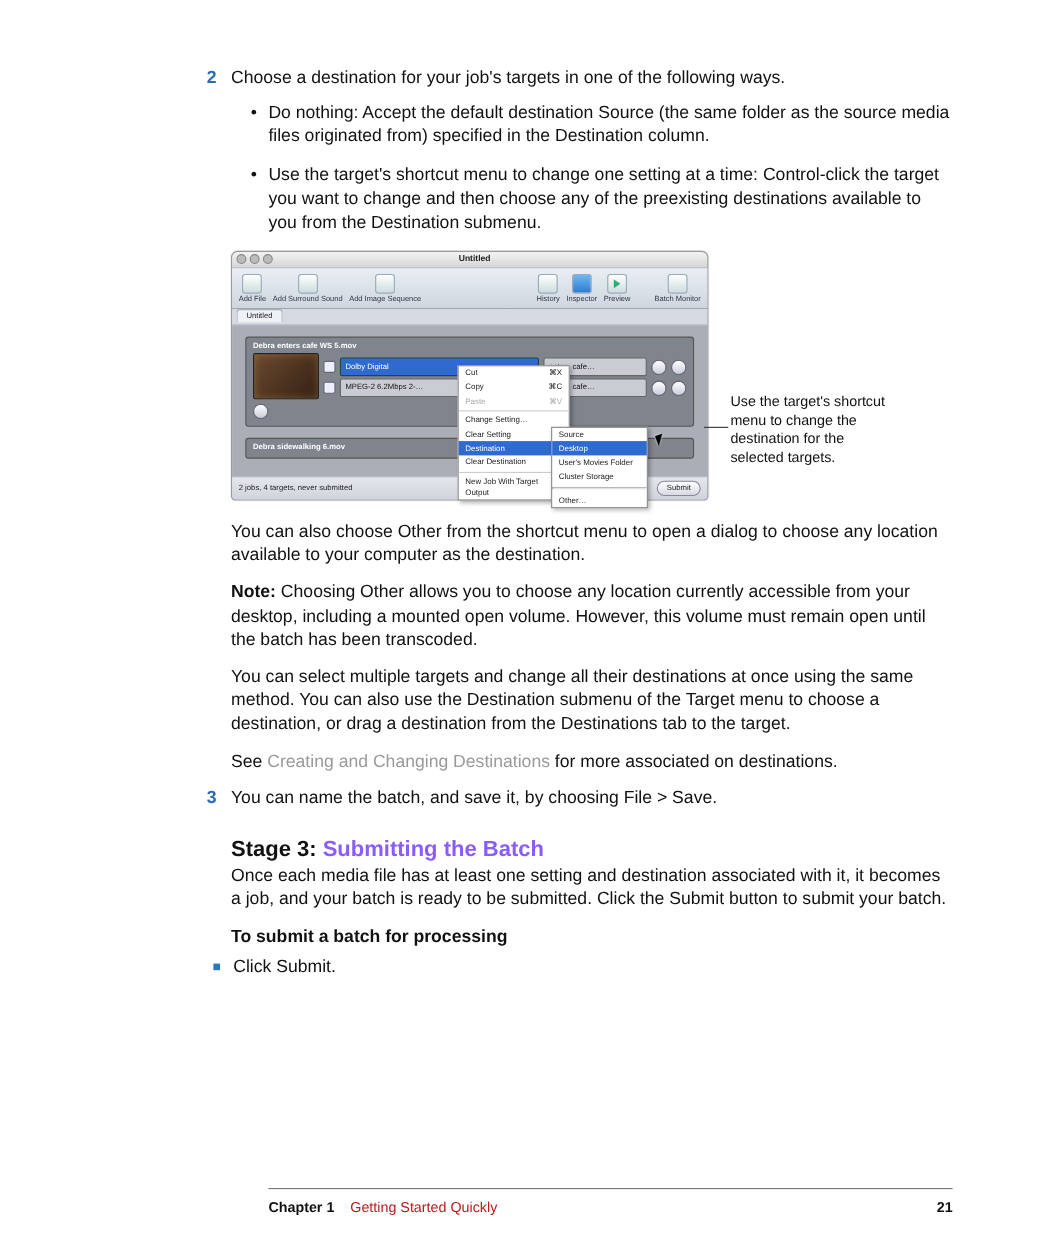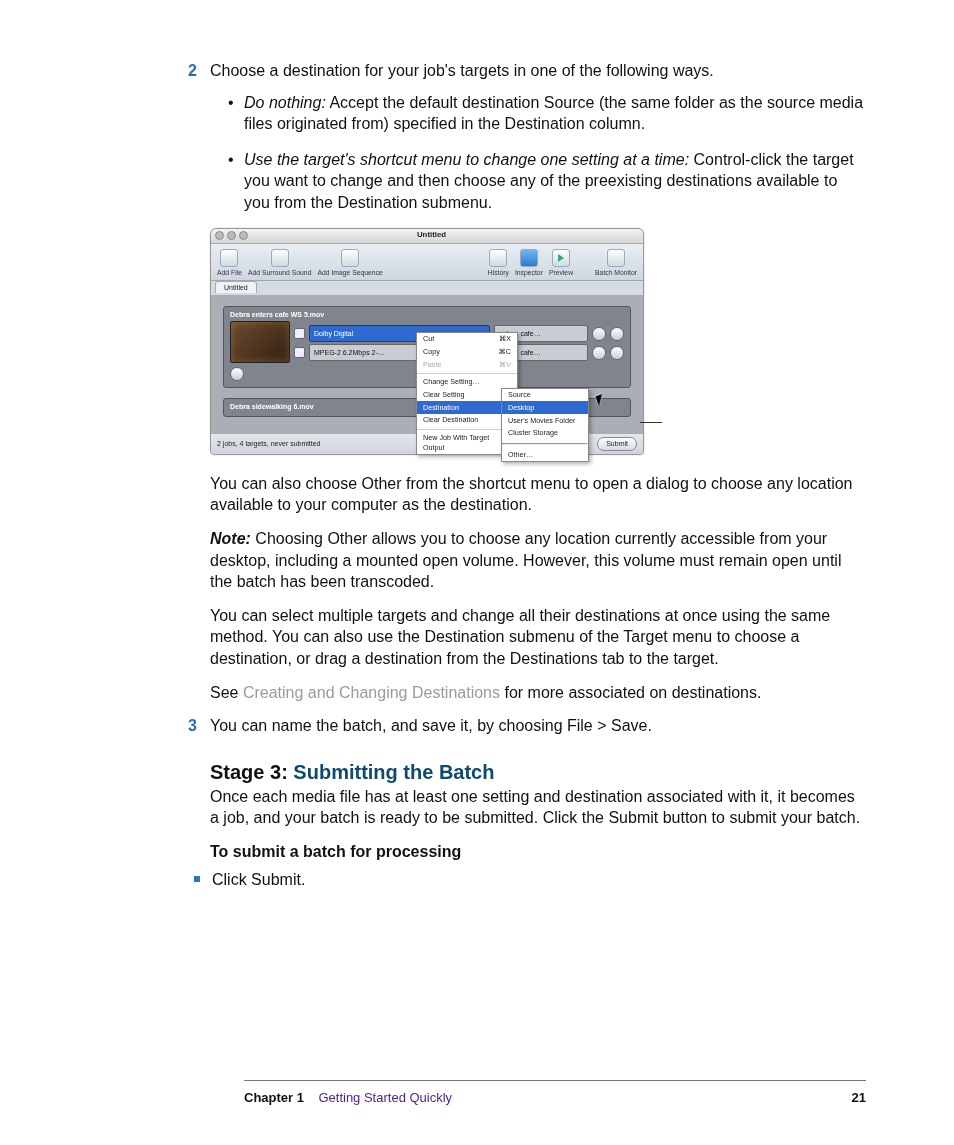--- a/index.html
+++ b/index.html
@@ -37,31 +37,31 @@
     position: relative;
     padding-left: 16px;
     margin-bottom: 14px;
   }
   .bullets > li::before {
     content: "•";
     position: absolute;
     left: 0;
     top: 0;
   }
-  .italic { font-style: italic; }
+  .italic { }
   .bold { font-weight: 700; }
   .para { margin: 12px 0; }
   .link { color: #9a9a9a; text-align: center; }
   .stage-head {
     margin-top: 22px;
     font-size: 20px;
     font-weight: 700;
     color: #111;
   }
-  .stage-head .blue { color: #0c4a6e; }
+  .stage-head .blue { color: #8b5cf6; }
   .sqbullet {
     list-style: none;
     padding: 0;
     margin: 6px 0 0 0;
   }
   .sqbullet li {
     position: relative;
     padding-left: 2px;
   }
   .sqbullet li::before {
@@ -77,21 +77,21 @@
     position: absolute;
     left: 244px;
     right: 88px;
     bottom: 38px;
     border-top: 1px solid #777;
     padding-top: 8px;
     font-size: 13px;
     display: flex;
     justify-content: space-between;
   }
-  .footer .blue { color: #4c1d95; }
+  .footer .blue { color: #b91c1c; }
   .fig-wrap {
     position: relative;
     margin: 12px 0 18px 0;
     display: flex;
     align-items: center;
     gap: 20px;
   }
   
   .shot {
     width: 432px;
@@ -408,20 +408,21 @@
         </div>
         <div class="cursor"></div>
       </div>
       <div class="statusbar">
         <span>2 jobs, 4 targets, never submitted</span>
         <span class="submitbtn">Submit</span>
       </div>
     </div>
     <div class="callout">
       <div class="leader"></div>
+      <span>Use the target's shortcut menu to change the destination for the selected targets.</span>
     </div>
   </div>
 
   <div class="para">You can also choose Other from the shortcut menu to open a dialog to choose any location available to your computer as the destination.</div>
 
   <div class="para">
     <span class="italic bold">Note:</span><span>  Choosing Other allows you to choose any location currently accessible from your desktop, including a mounted open volume. However, this volume must remain open until the batch has been transcoded.</span>
   </div>
 
   <div class="para">You can select multiple targets and change all their destinations at once using the same method. You can also use the Destination submenu of the Target menu to choose a destination, or drag a destination from the Destinations tab to the target.</div>

